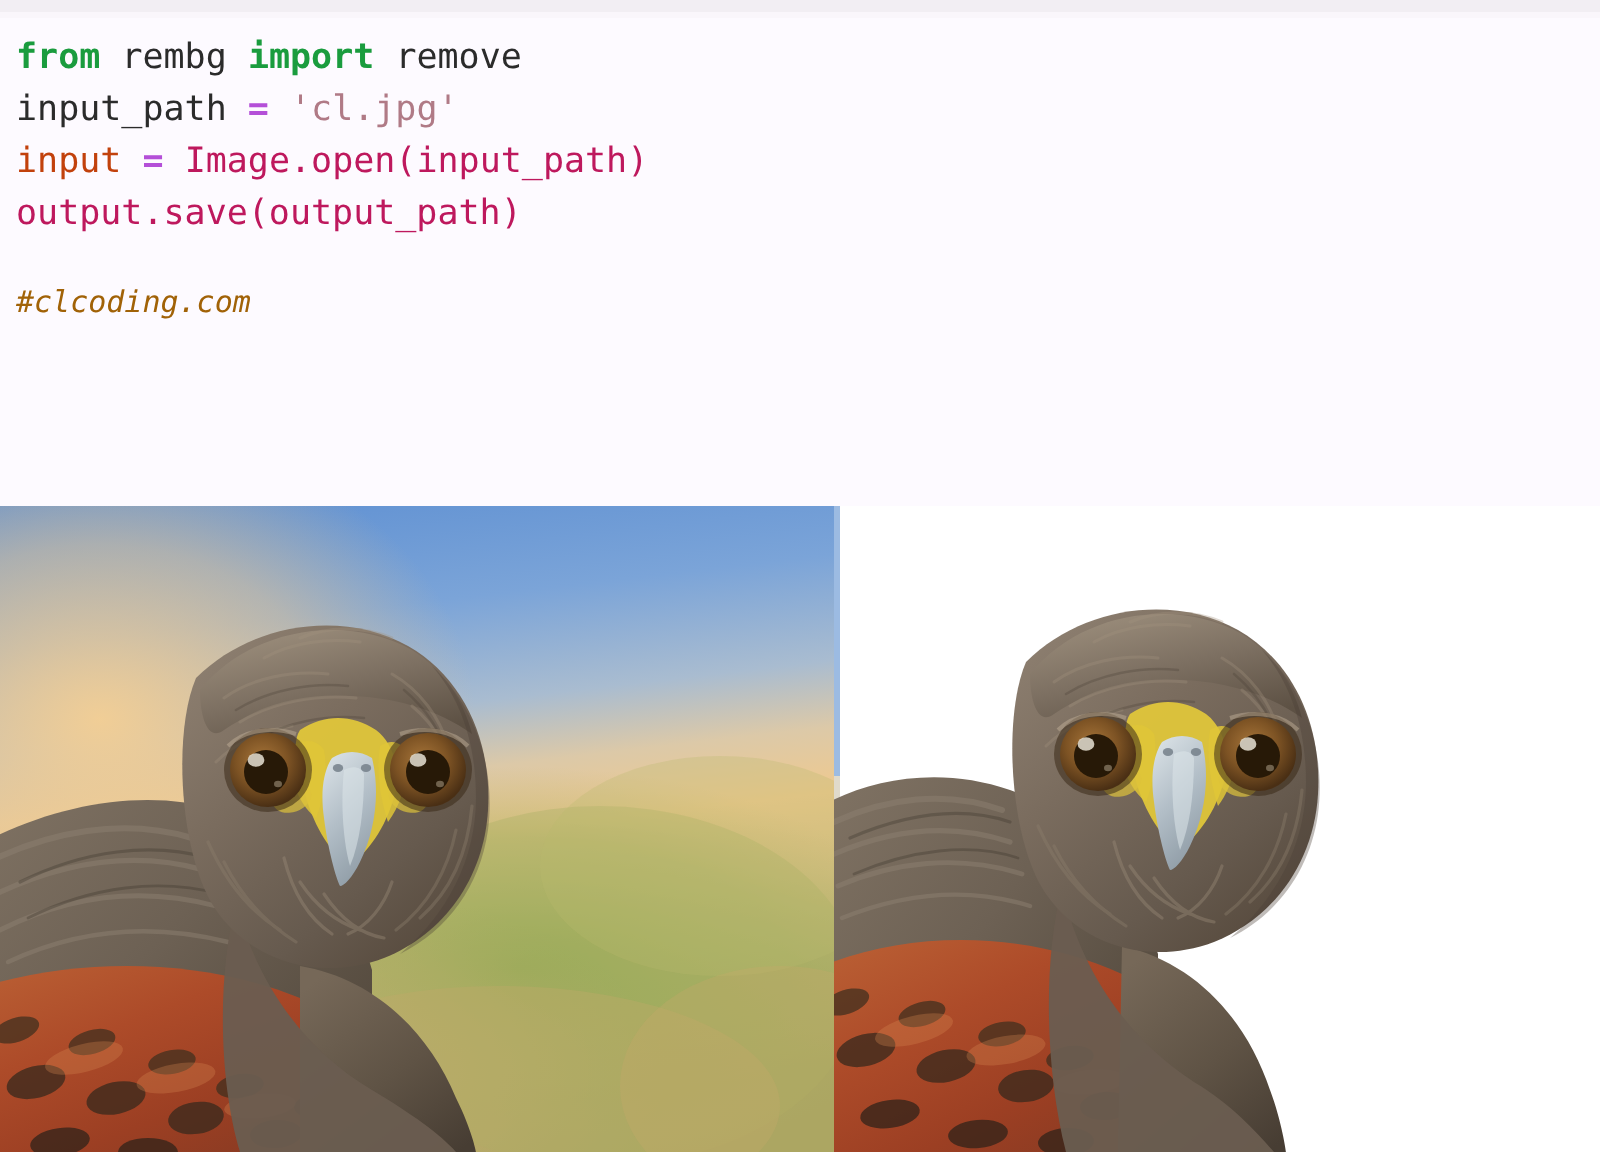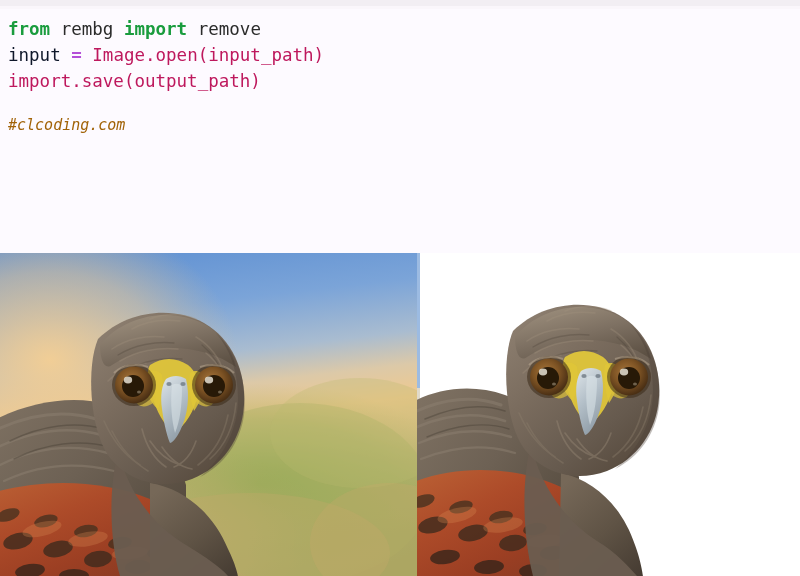--- a/index.html
+++ b/index.html
@@ -53,21 +53,21 @@
   }
   .code-line {
     font-family: "DejaVu Sans Mono", monospace;
     font-size: 17.5px;
     line-height: 26px;
     white-space: pre;
     color: #2b2b2b;
     letter-spacing: 0px;
   }
   .tok-kw      { color: #1a9c3e; font-weight: bold; }
-  .tok-builtin { color: #0f172a; }
+  .tok-builtin { color: #c2410c; }
   .tok-name    { color: #2b2b2b; }
   .tok-op      { color: #b44fd8; font-weight: bold; }
   .tok-str     { color: #b07a86; }
   .tok-plain   { color: #be185d; }
   .code-spacer { height: 18px; }
   .code-comment {
     font-family: "DejaVu Sans Mono", monospace;
     font-size: 15px;
     line-height: 26px;
     font-style: italic;
@@ -105,22 +105,23 @@
 <body>
 
 <div id="page">
 
   <div id="code-panel">
     <div id="code-topline"></div>
     <div id="code-topline2"></div>
 
     <div id="code-block">
       <div class="code-line"><span class="tok-kw">from</span><span class="tok-plain"> </span><span class="tok-name">rembg</span><span class="tok-plain"> </span><span class="tok-kw">import</span><span class="tok-plain"> </span><span class="tok-name">remove</span></div>
+      <div class="code-line"><span class="tok-name">input_path</span><span class="tok-plain"> </span><span class="tok-op">=</span><span class="tok-plain"> </span><span class="tok-str">'cl.jpg'</span></div>
       <div class="code-line"><span class="tok-builtin">input</span><span class="tok-plain"> </span><span class="tok-op">=</span><span class="tok-plain"> </span><span class="tok-plain">Image.open(input_path)</span></div>
-      <div class="code-line"><span class="tok-plain">import.save(output_path)</span></div>
+      <div class="code-line"><span class="tok-plain">output.save(output_path)</span></div>
       <div class="code-spacer"></div>
       <div class="code-comment">#clcoding.com</div>
     </div>
   </div>
 
   <div id="photo-row">
 
     <div id="photo-left">
       <svg class="photo-svg" width="417" height="323" viewBox="0 0 417 323" xmlns="http://www.w3.org/2000/svg">
         <defs>

